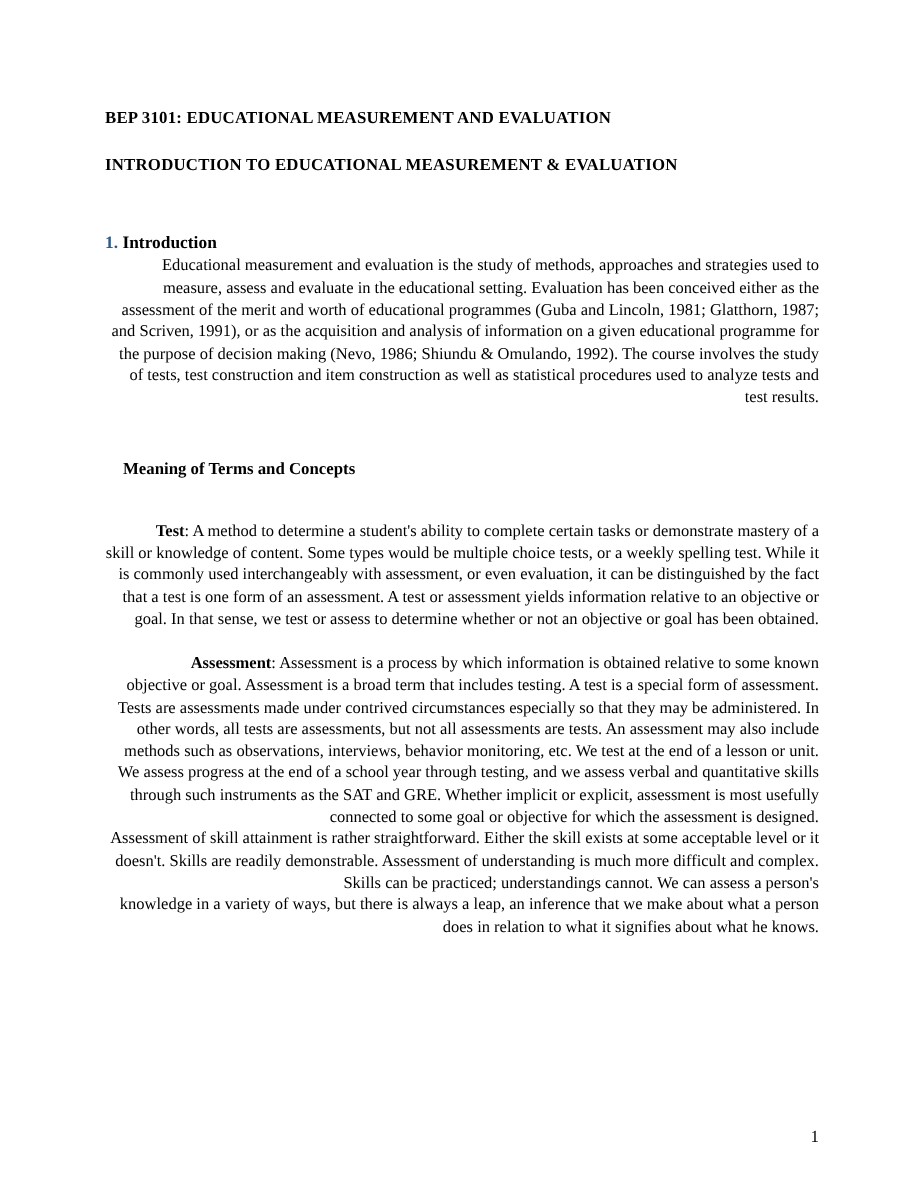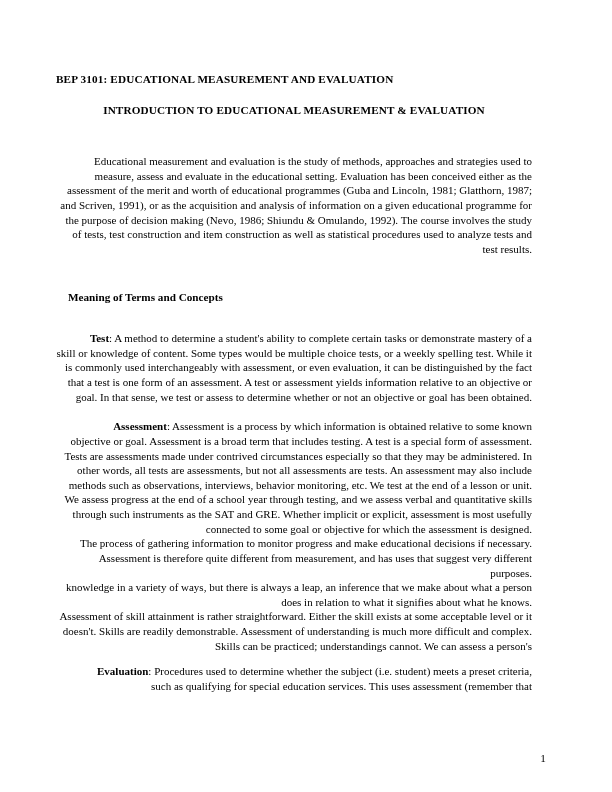--- a/index.html
+++ b/index.html
@@ -15,42 +15,41 @@
   .page {
     position: relative;
     width: 612px;
     height: 792px;
     background: #ffffff;
     box-sizing: border-box;
     overflow: hidden;
   }
   .content {
     position: absolute;
-    left: 56px;
+    left: 70px;
     top: 72px;
     width: 476px;
   }
   .doc-title {
     font-family: "Liberation Serif", "DejaVu Serif", serif;
     font-weight: bold;
     font-size: 11.2px;
     letter-spacing: 0.15px;
     line-height: 1.35;
     margin: 0 0 16px 0;
     color: #000000;
   }
   .doc-subtitle {
     font-family: "Liberation Serif", "DejaVu Serif", serif;
     font-weight: bold;
     font-size: 11.2px;
     letter-spacing: 0.15px;
     line-height: 1.35;
     margin: 0 0 36px 0;
     color: #000000;
-    text-align: center;
   }
   .section-heading {
     font-family: "Liberation Serif", "DejaVu Serif", serif;
     font-weight: bold;
     font-size: 11.6px;
     line-height: 1.3;
     margin: 0 0 1px 0;
     color: #000000;
   }
   .section-heading .num {
@@ -94,49 +93,49 @@
 <body>
 
 <div class="page">
 
   <div class="content">
 
     <h1 class="doc-title">BEP 3101: EDUCATIONAL MEASUREMENT AND EVALUATION</h1>
 
     <h2 class="doc-subtitle">INTRODUCTION TO EDUCATIONAL MEASUREMENT &amp; EVALUATION</h2>
 
+    <h3 class="section-heading">
+      <span class="num">1.</span>
+      <span>Introduction</span>
+    </h3>
 
     <p class="body">Educational measurement and evaluation is the study of methods, approaches and strategies used to measure, assess and evaluate in the educational setting. Evaluation has been conceived either as the assessment of the merit and worth of educational programmes (Guba and Lincoln, 1981; Glatthorn, 1987; and Scriven, 1991), or as the acquisition and analysis of information on a given educational programme for the purpose of decision making (Nevo, 1986; Shiundu &amp; Omulando, 1992). The course involves the study of tests, test construction and item construction as well as statistical procedures used to analyze tests and test results.</p>
 
     <div class="gap-lg"></div>
 
     <h4 class="sub-heading">Meaning of Terms and Concepts</h4>
 
 
     <div class="gap-md"></div>
 
     <p class="body">
       <b>Test</b><span>: </span><span>A method to determine a student's ability to complete certain tasks or demonstrate mastery of a skill or knowledge of content. Some types would be multiple choice tests, or a weekly spelling test. While it is commonly used interchangeably with assessment, or even evaluation, it can be distinguished by the fact that a test is one form of an assessment. A test or assessment yields information relative to an objective or goal. In that sense, we test or assess to determine whether or not an objective or goal has been obtained.</span>
     </p>
 
     <div class="gap-md"></div>
 
     <p class="body">
       <b>Assessment</b><span>: </span><span>Assessment is a process by which information is obtained relative to some known objective or goal. Assessment is a broad term that includes testing. A test is a special form of assessment. Tests are assessments made under contrived circumstances especially so that they may be administered. In other words, all tests are assessments, but not all assessments are tests. An assessment may also include methods such as observations, interviews, behavior monitoring, etc. We test at the end of a lesson or unit. We assess progress at the end of a school year through testing, and we assess verbal and quantitative skills through such instruments as the SAT and GRE. Whether implicit or explicit, assessment is most usefully connected to some goal or objective for which the assessment is designed.</span>
     </p>
 
-    <p class="body">The process of gathering information to monitor progress and make educational decisions if necessary. Assessment is therefore quite different from measurement, and has uses that suggest very different purposes.</p>
+
+    <p class="body">Assessment of skill attainment is rather straightforward. Either the skill exists at some acceptable level or it doesn't. Skills are readily demonstrable. Assessment of understanding is much more difficult and complex. Skills can be practiced; understandings cannot. We can assess a person's</p>
 
     <p class="body loose">knowledge in a variety of ways, but there is always a leap, an inference that we make about what a person does in relation to what it signifies about what he knows.</p>
 
-    <p class="body">Assessment of skill attainment is rather straightforward. Either the skill exists at some acceptable level or it doesn't. Skills are readily demonstrable. Assessment of understanding is much more difficult and complex. Skills can be practiced; understandings cannot. We can assess a person's</p>
-
     <div class="gap-sm"></div>
 
-    <p class="body">
-      <b>Evaluation</b><span>: </span><span>Procedures used to determine whether the subject (i.e. student) meets a preset criteria, such as qualifying for special education services. This uses assessment (remember that</span>
-    </p>
 
   </div>
 
   <div class="page-number">1</div>
 
 </div>
 
 </body></html>

